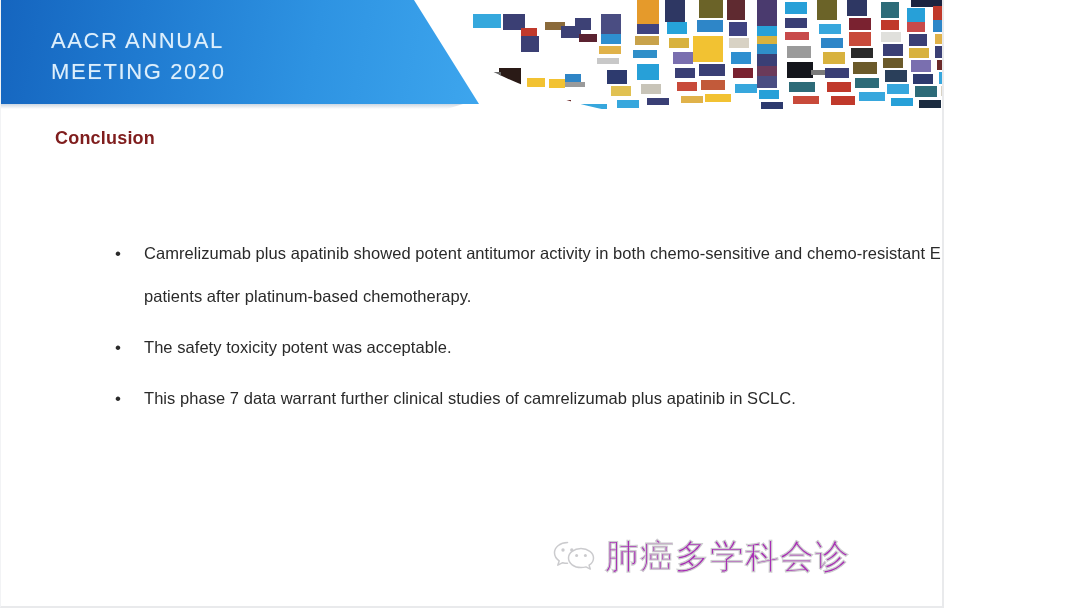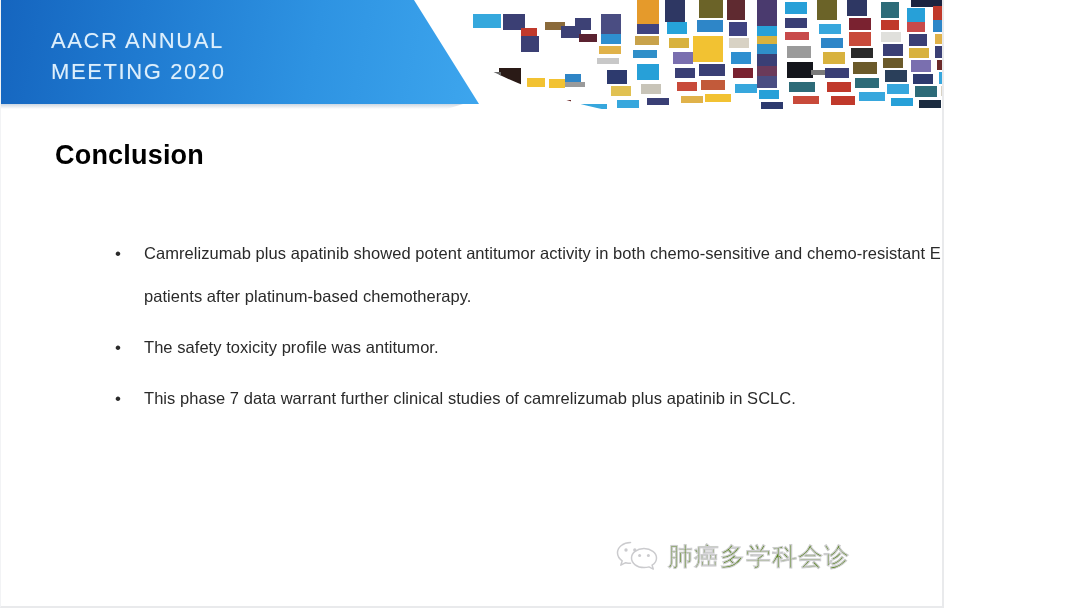--- a/index.html
+++ b/index.html
@@ -75,24 +75,24 @@
     width: 640px;
     height: 120px;
     overflow: hidden;
   }
   .mosaic svg { display: block; }
 
   
   .slide-title {
     position: absolute;
     left: 54px;
-    top: 140px;
-    font-size: 27px;
+    top: 128px;
+    font-size: 18px;
     font-weight: 700;
-    color: #000000;
+    color: #7f1d1d;
     letter-spacing: 0.2px;
   }
 
   .bullets {
     position: absolute;
     left: 112px;
     top: 232px;
     width: 890px;
   }
   .bullet {
@@ -119,23 +119,23 @@
     right: 92px;
     bottom: 33px;
     display: flex;
     align-items: center;
     gap: 9px;
     opacity: 0.92;
   }
   .watermark-logo { display: block; }
   .watermark-text {
     font-family: "DejaVu Sans", sans-serif;
-    font-size: 25px;
+    font-size: 34px;
     line-height: 1;
-    color: #4d7c0f;
+    color: #a21caf;
     letter-spacing: 1px;
     -webkit-text-stroke: 1.1px #c9c9cb;
     text-shadow: 0 0 1px rgba(170,170,175,0.85);
   }
 </style>
 </head>
 <body>
 
 <div class="slide">
 
@@ -327,21 +327,21 @@
 
   <div class="slide-title">Conclusion</div>
 
   <div class="bullets">
     <div class="bullet">
       <span class="bullet-dot">•</span>
       <span>Camrelizumab plus apatinib showed potent antitumor activity in both chemo-sensitive and chemo-resistant ED-SCLC patients after platinum-based chemotherapy.</span>
     </div>
     <div class="bullet">
       <span class="bullet-dot">•</span>
-      <span>The safety toxicity profile was antitumor.</span>
+      <span>The safety toxicity potent was acceptable.</span>
     </div>
     <div class="bullet">
       <span class="bullet-dot">•</span>
       <span>This phase 7 data warrant further clinical studies of camrelizumab plus apatinib in SCLC.</span>
     </div>
   </div>
 
   <div class="watermark">
     <svg class="watermark-logo" width="44" height="34" viewBox="0 0 44 34">
       <g fill="none" stroke="#c7c7ca" stroke-width="1.5">

